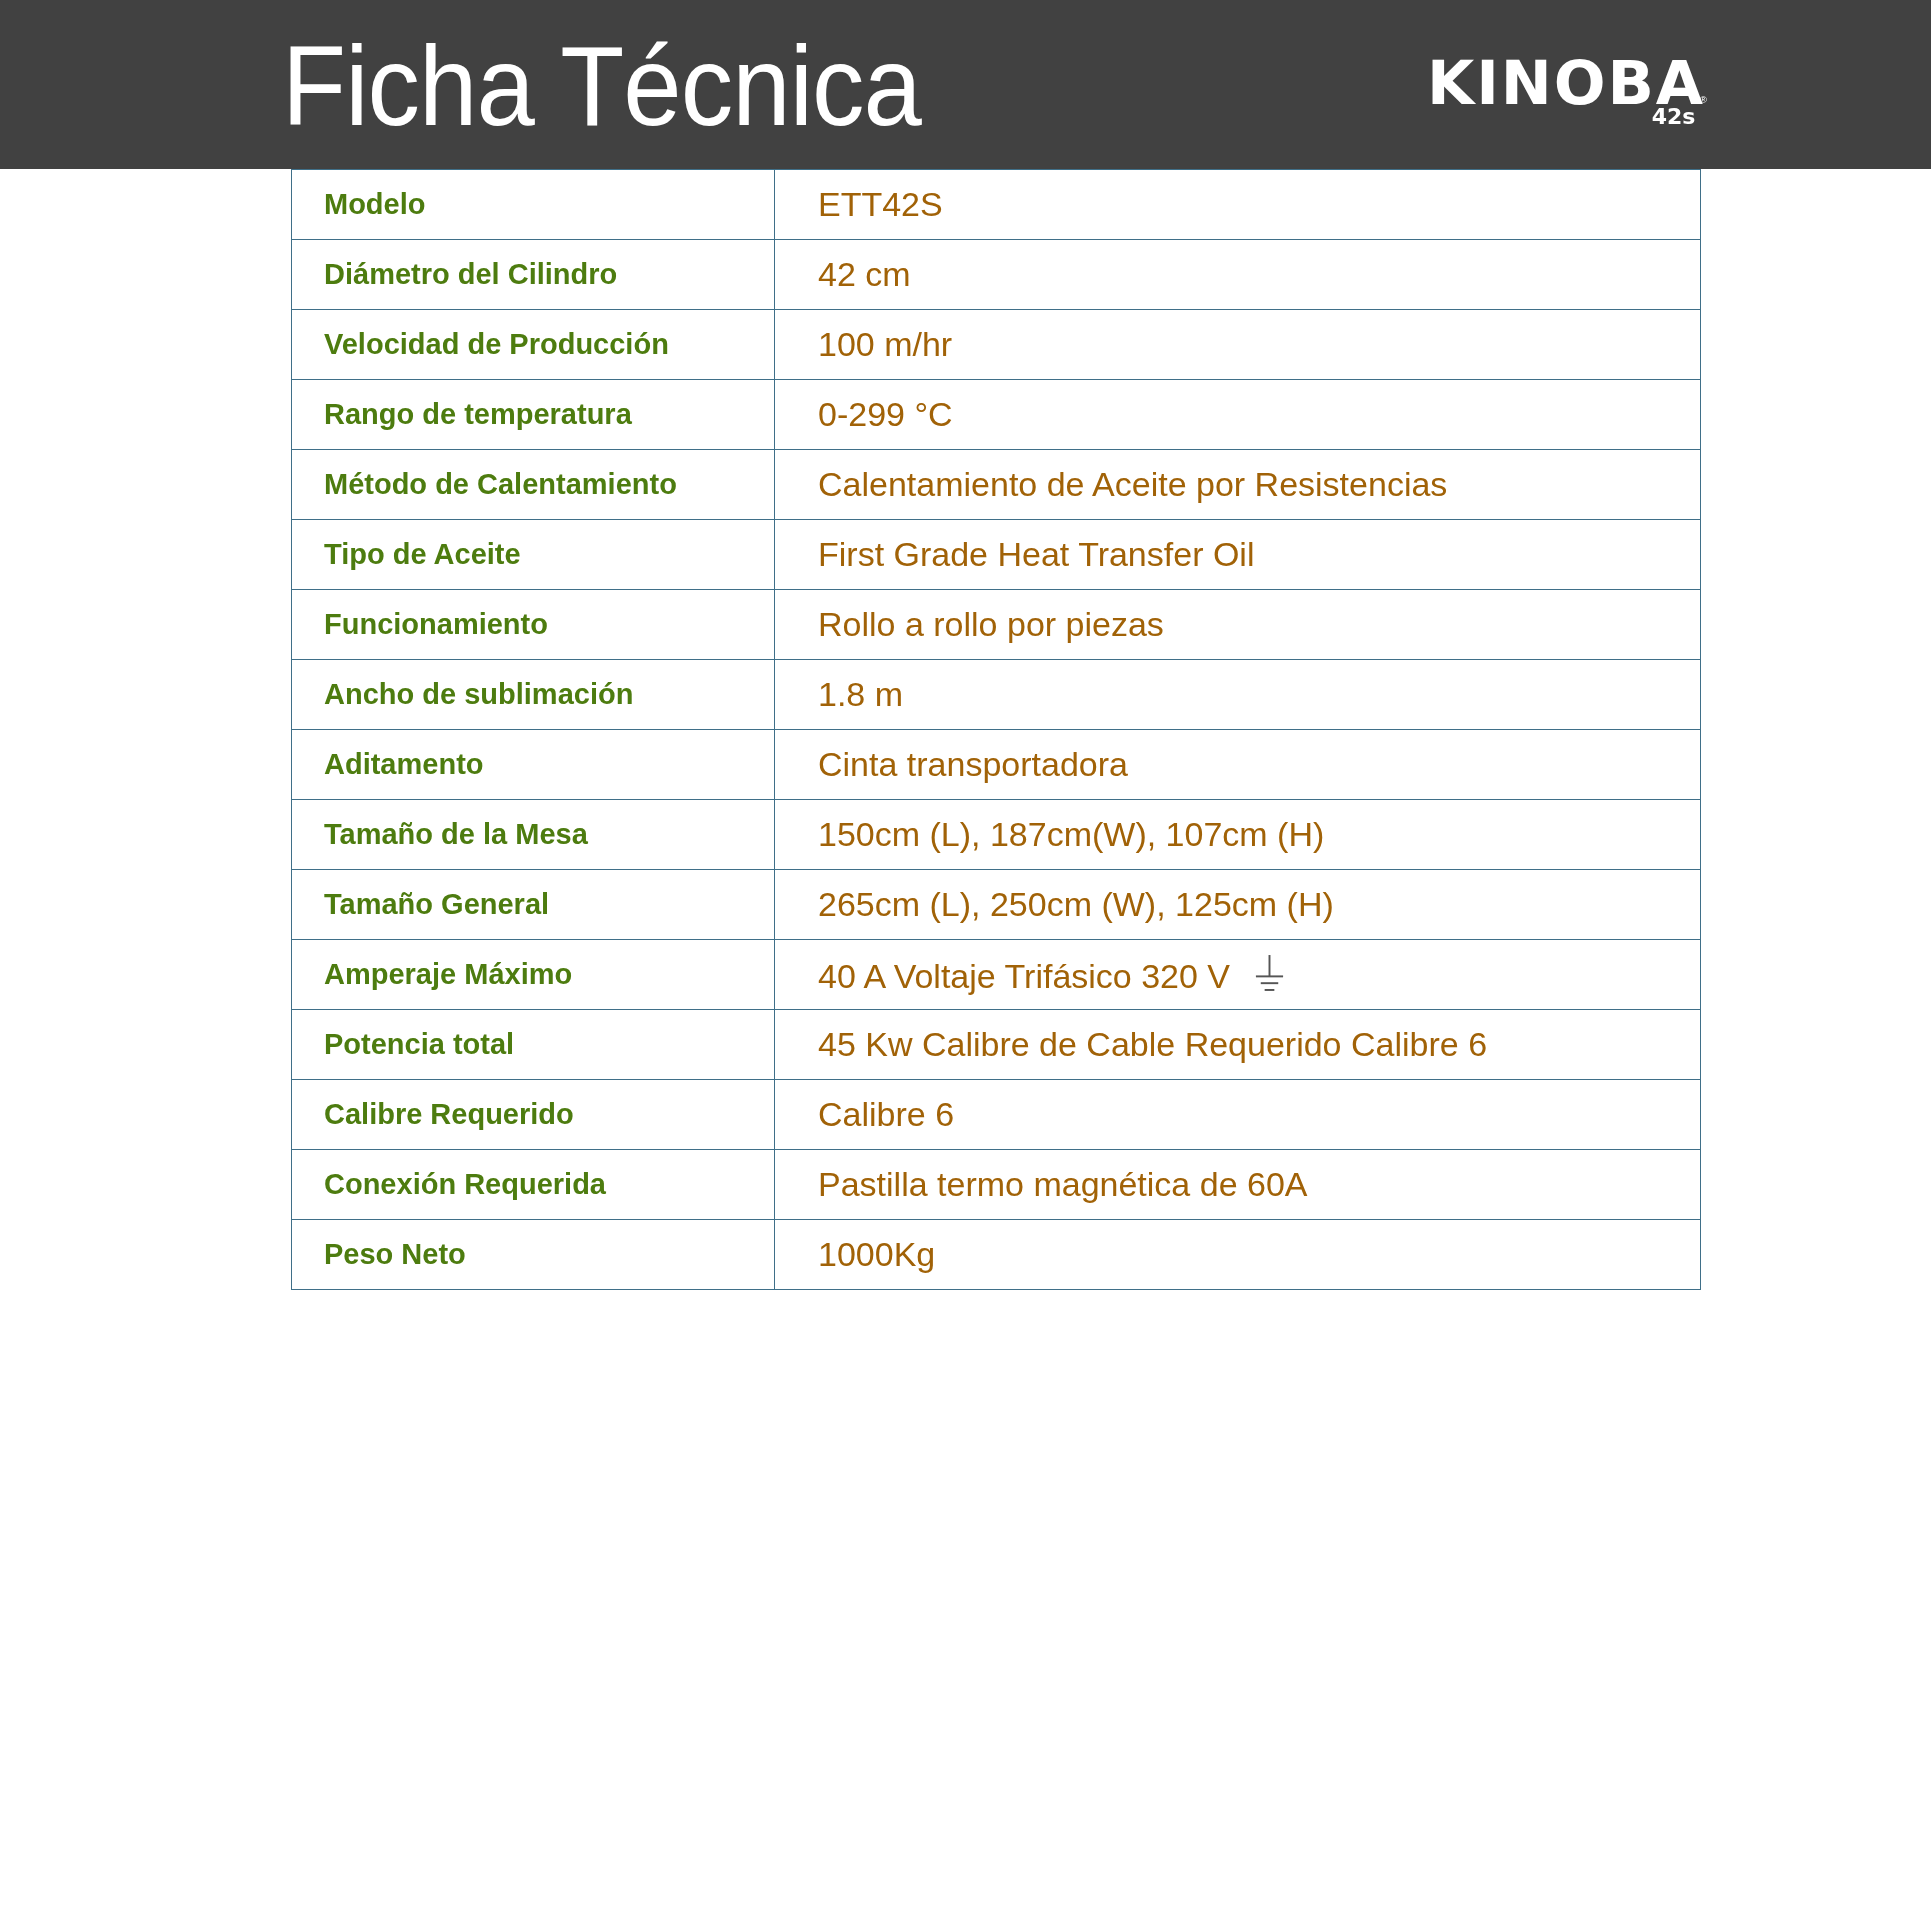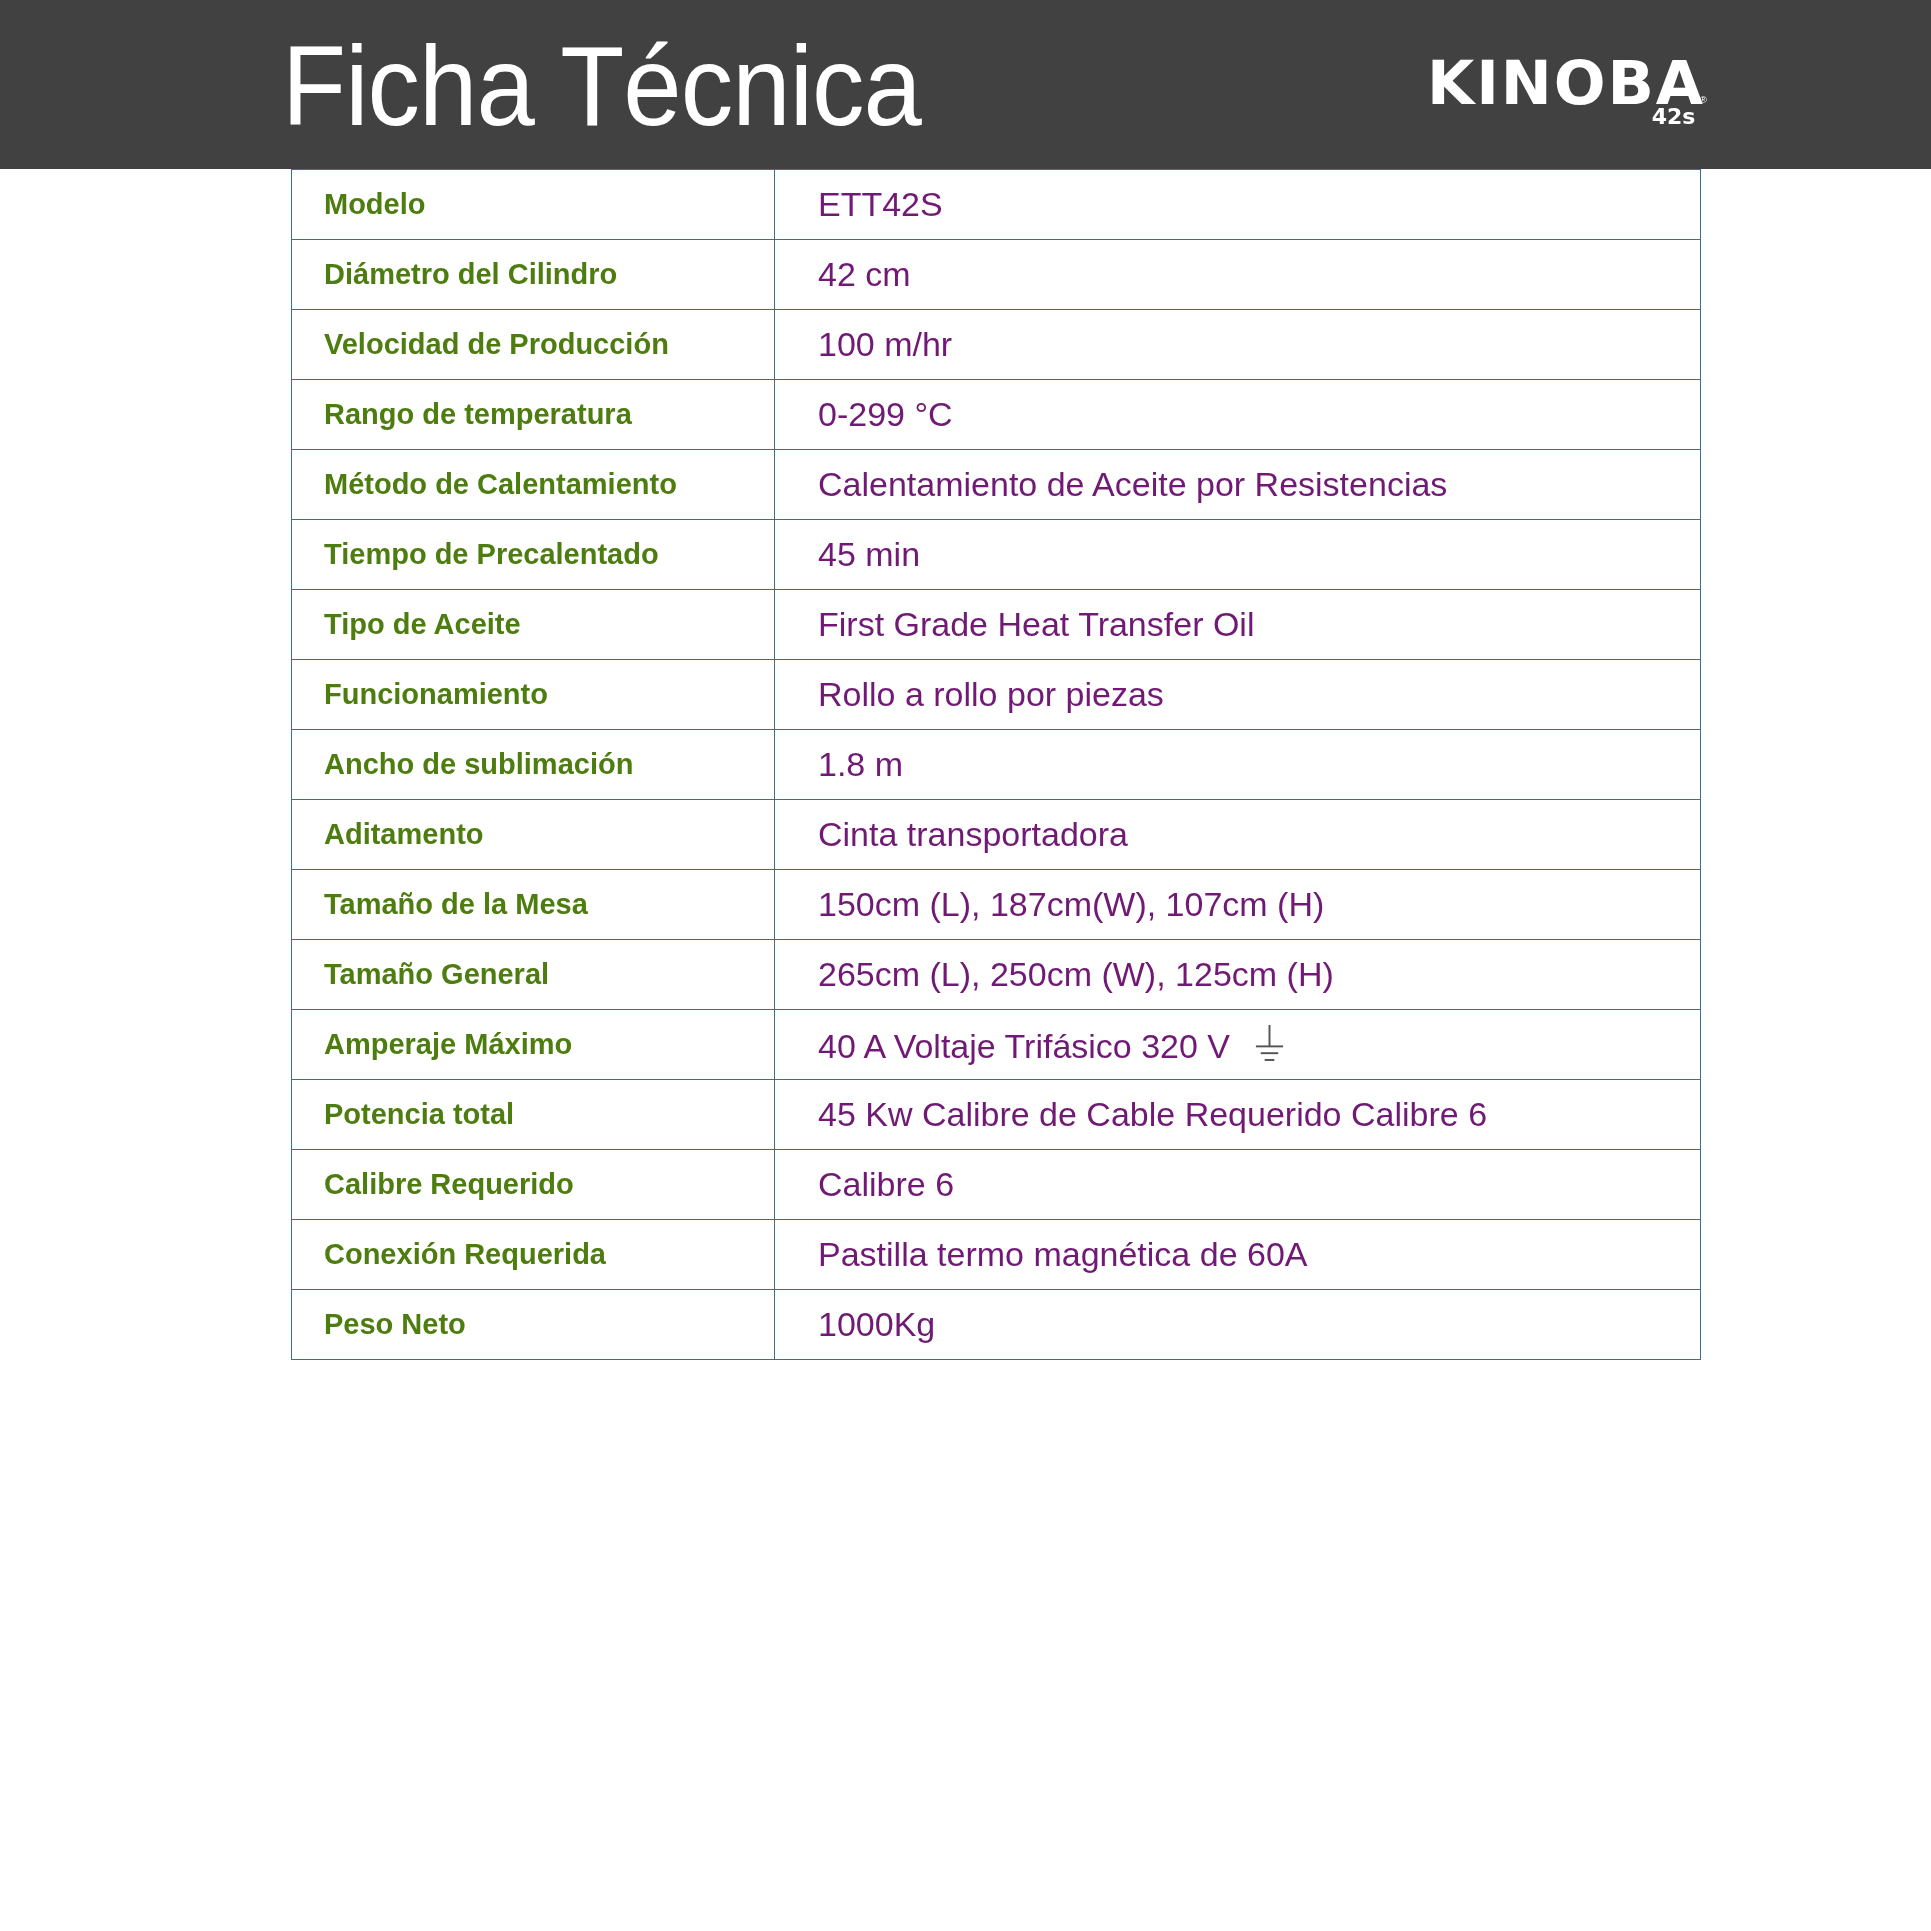--- a/index.html
+++ b/index.html
@@ -12,21 +12,21 @@
   .logo { position:absolute; left:1427px; top:44px; width:280px; height:97px; }
   .logo-word { position:absolute; left:0; top:0; color:#fff; font-size:61px; font-weight:700;
                letter-spacing:1.9px; line-height:77px; font-family:"DejaVu Sans", sans-serif; }
   .logo-sub { position:absolute; right:11.6px; top:60px; color:#fff; font-size:22px; font-weight:700;
               font-family:"DejaVu Sans", sans-serif; }
   .logo-reg { position:absolute; right:0; top:50px; color:#fff; font-size:9.7px; }
   table.spec { position:absolute; left:291px; top:169px; width:1410px; border-collapse:collapse; }
   table.spec td { border:1.9px solid #3f6f88; padding:0; height:69px; vertical-align:middle; }
   td.label { width:450px; padding-left:32px !important; font-weight:700; color:#4d7c0f;
              font-size:29px; font-family:"Liberation Sans", sans-serif; transform-origin:left; }
-  td.value { padding-left:43px !important; color:#701a75; font-size:34px;
+  td.value { padding-left:43px !important; color:#a16207; font-size:34px;
              font-family:"Liberation Sans", sans-serif; }
   tr.tall td { height:122px; vertical-align:top; padding-top:21px !important; }
   tr.tall td.value { line-height:42px; }
   .ground { display:inline-block; width:33px; height:39px; vertical-align:-3.9px; margin-left:13.5px; }
 </style>
 </head>
 <body>
 
 <div class="header">
   <div class="title">Ficha Técnica</div>
@@ -51,24 +51,20 @@
         <td class="label">Velocidad de Producción</td>
         <td class="value">100 m/hr</td>
       </tr>
     <tr>
         <td class="label">Rango de temperatura</td>
         <td class="value">0-299 °C</td>
       </tr>
     <tr>
         <td class="label">Método de Calentamiento</td>
         <td class="value">Calentamiento de Aceite por Resistencias</td>
-      </tr>
-    <tr>
-        <td class="label">Tiempo de Precalentado</td>
-        <td class="value">45 min</td>
       </tr>
     <tr>
         <td class="label">Tipo de Aceite</td>
         <td class="value">First Grade Heat Transfer Oil</td>
       </tr>
     <tr>
         <td class="label">Funcionamiento</td>
         <td class="value">Rollo a rollo por piezas</td>
       </tr>
     <tr>

